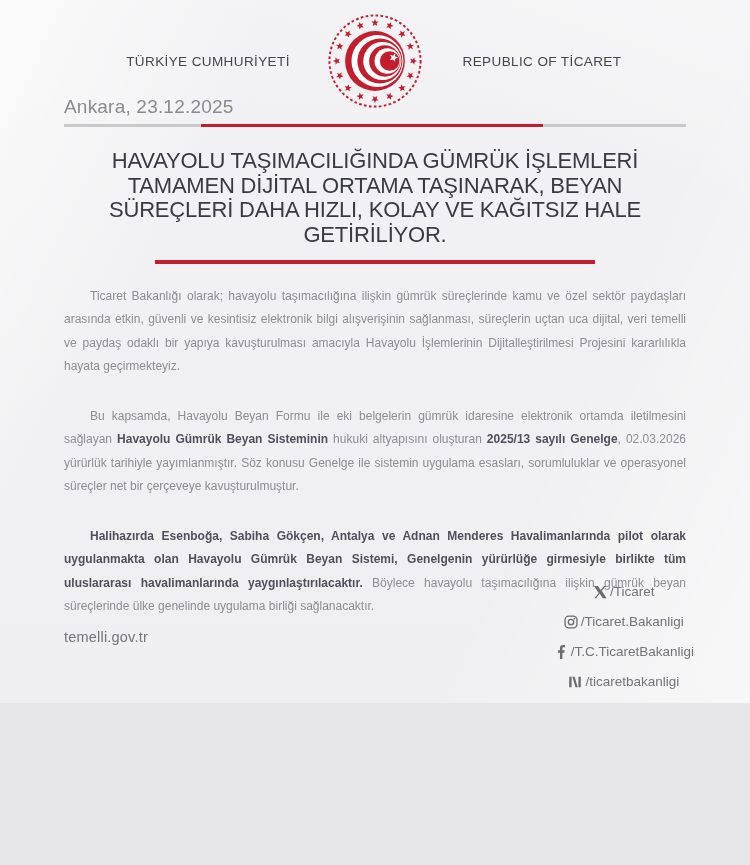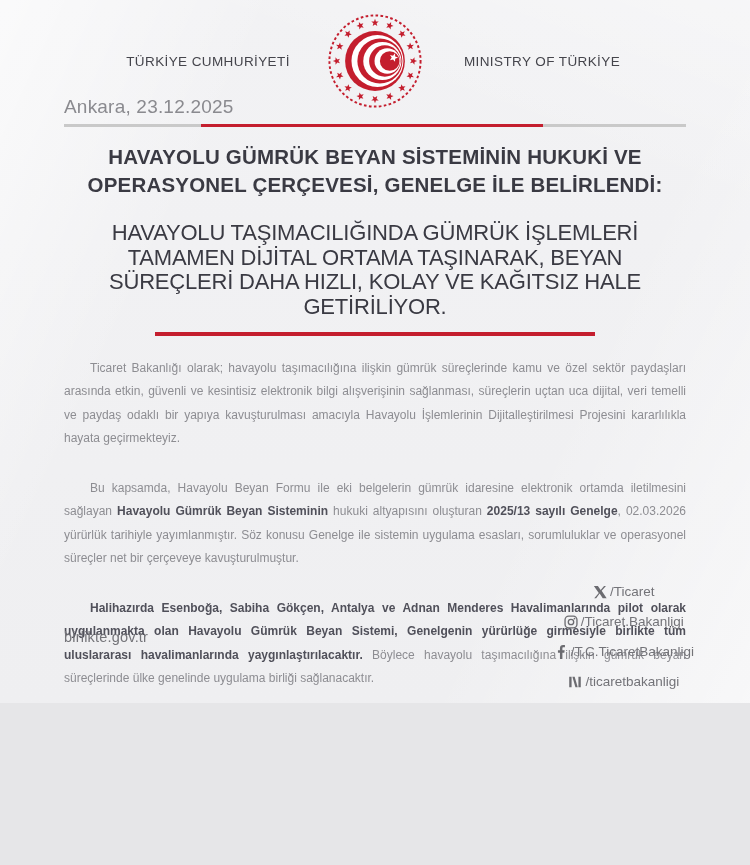--- a/index.html
+++ b/index.html
@@ -113,41 +113,40 @@
         <circle cx="5" cy="0" r="23" fill="#c41e2e"></circle>
         <circle cx="7.5" cy="0" r="19.5" fill="#ffffff"></circle>
         <circle cx="10" cy="0" r="16" fill="#c41e2e"></circle>
         <circle cx="12.5" cy="0" r="13" fill="#ffffff"></circle>
         <circle cx="15" cy="0" r="10" fill="#c41e2e"></circle>
         <use href="#star5" fill="#ffffff" transform="translate(19,-3.5) rotate(90) scale(1.15)"></use>
       </svg>
     </div>
 
     <div class="brand">
-      <div class="l1">MINISTRY OF TÜRKİYE</div>
+      <div class="l1">REPUBLIC OF TİCARET</div>
     </div>
   </div>
 
   <div class="dateline">Ankara, 23.12.2025</div>
   <div class="date-rule"></div>
 
-  <div class="headline-1">HAVAYOLU GÜMRÜK BEYAN SİSTEMİNİN HUKUKİ VE OPERASYONEL ÇERÇEVESİ, GENELGE İLE BELİRLENDİ:</div>
   <div class="headline-2">HAVAYOLU TAŞIMACILIĞINDA GÜMRÜK İŞLEMLERİ TAMAMEN DİJİTAL ORTAMA TAŞINARAK, BEYAN SÜREÇLERİ DAHA HIZLI, KOLAY VE KAĞITSIZ HALE GETİRİLİYOR.</div>
   <div class="red-divider"></div>
 
   <div class="body">
     <p><span>Ticaret Bakanlığı olarak; havayolu taşımacılığına ilişkin gümrük süreçlerinde kamu ve özel sektör paydaşları arasında etkin, güvenli ve kesintisiz elektronik bilgi alışverişinin sağlanması, süreçlerin uçtan uca dijital, veri temelli ve paydaş odaklı bir yapıya kavuşturulması amacıyla Havayolu İşlemlerinin Dijitalleştirilmesi Projesini kararlılıkla hayata geçirmekteyiz.</span></p>
 
     <p><span>Bu kapsamda, Havayolu Beyan Formu ile eki belgelerin gümrük idaresine elektronik ortamda iletilmesini sağlayan </span><span class="b">Havayolu Gümrük Beyan Sisteminin</span><span> hukuki altyapısını oluşturan </span><span class="b">2025/13 sayılı Genelge</span><span>, 02.03.2026 yürürlük tarihiyle yayımlanmıştır. Söz konusu Genelge ile sistemin uygulama esasları, sorumluluklar ve operasyonel süreçler net bir çerçeveye kavuşturulmuştur.</span></p>
 
     <p><span class="b">Halihazırda Esenboğa, Sabiha Gökçen, Antalya ve Adnan Menderes Havalimanlarında pilot olarak uygulanmakta olan Havayolu Gümrük Beyan Sistemi, Genelgenin yürürlüğe girmesiyle birlikte tüm uluslararası havalimanlarında yaygınlaştırılacaktır.</span><span> Böylece havayolu taşımacılığına ilişkin gümrük beyan süreçlerinde ülke genelinde uygulama birliği sağlanacaktır.</span></p>
   </div>
 
   <div class="footer">
-    <div class="website">birlikte.gov.tr</div>
+    <div class="website">temelli.gov.tr</div>
 
     <div class="socials">
 
       <div class="social">
         <span>
           <svg viewBox="0 0 16 16" xmlns="http://www.w3.org/2000/svg" fill="currentColor" aria-hidden="true">
             <path d="M12.6 1h2.2L9.9 6.6 15.6 15h-4.5L7.6 9.8 3.6 15H1.4l5.2-6L1 1h4.6l3.2 4.7 3.8-4.7z"></path>
           </svg>
         </span>
         <span>/Ticaret</span>

